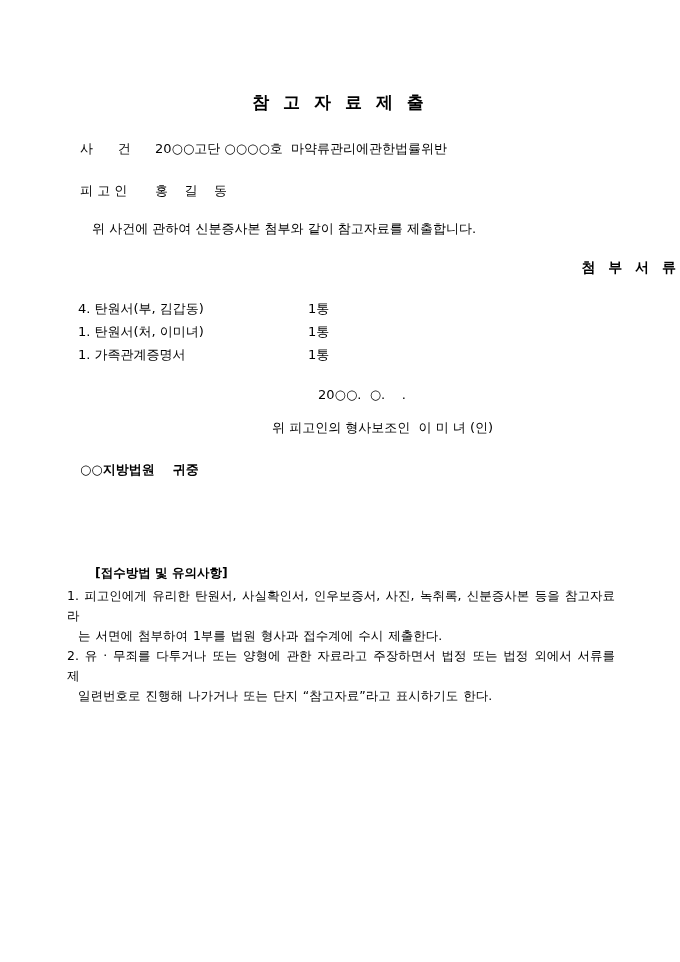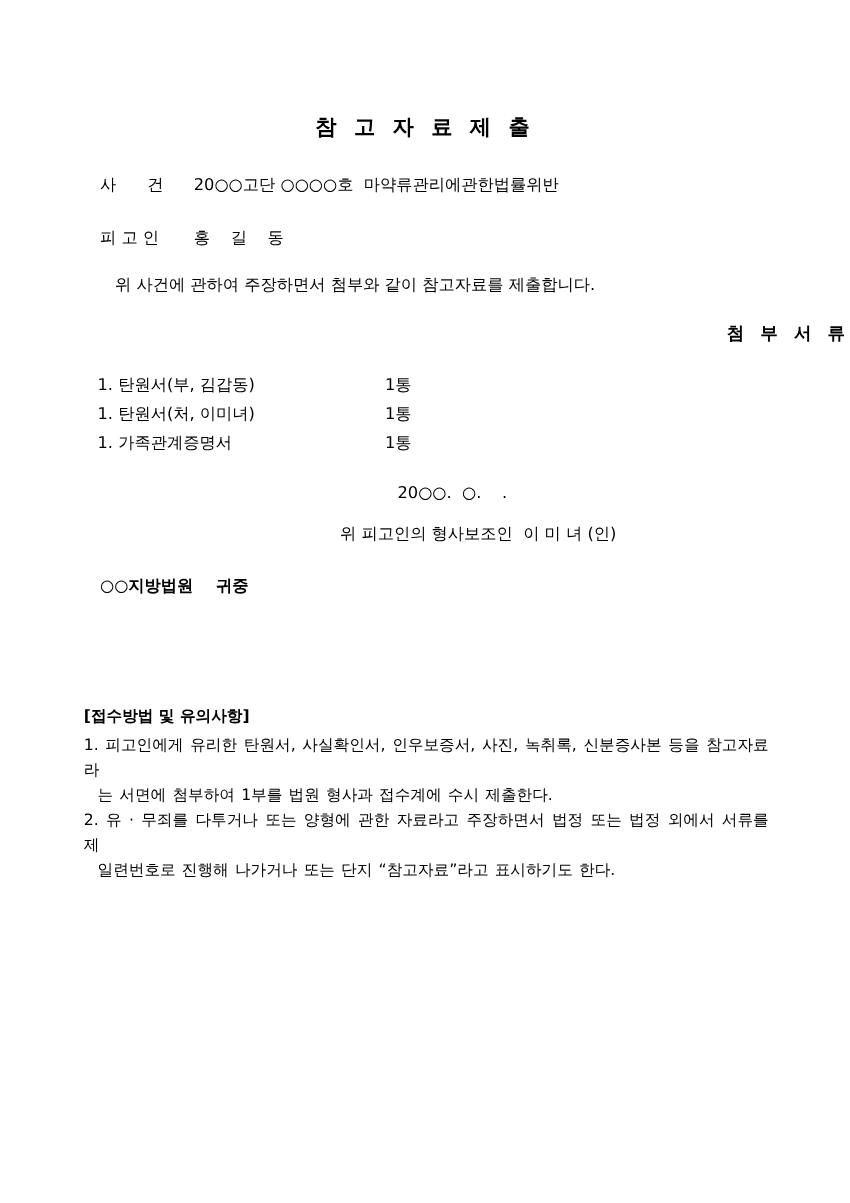--- a/index.html
+++ b/index.html
@@ -66,20 +66,21 @@
     top: 563px;
     left: 67px;
     width: 548px;
     font-size: 12.5px;
   }
   .notes-heading {
     font-weight: bold;
     line-height: 20px;
     margin-bottom: 3px;
     white-space: pre;
+    margin-left: 28px;
   }
   .note-line {
     line-height: 20px;
     word-spacing: 1px;
   }
   .note-line.j {
     text-align: justify;
     text-align-last: justify;
   }
   .note-line.cont {
@@ -96,26 +97,26 @@
   <div class="case-row">
     <span class="abs row-label">사      건</span>
     <span class="abs row-value">20○○고단 ○○○○호  마약류관리에관한법률위반</span>
   </div>
 
   <div class="defendant-row">
     <span class="abs row-label">피 고 인</span>
     <span class="abs row-value">홍    길    동</span>
   </div>
 
-  <div class="abs body-line">위 사건에 관하여 주장하면서 첨부와 같이 참고자료를 제출합니다.</div>
+  <div class="abs body-line">위 사건에 관하여 신분증사본 첨부와 같이 참고자료를 제출합니다.</div>
 
   <div class="abs attach-heading">첨 부 서 류</div>
 
   <div class="item-0">
-    <span class="abs item-name">1. 탄원서(부, 김갑동)</span>
+    <span class="abs item-name">4. 탄원서(부, 김갑동)</span>
     <span class="abs item-count">1통</span>
   </div>
   <div class="item-1">
     <span class="abs item-name">1. 탄원서(처, 이미녀)</span>
     <span class="abs item-count">1통</span>
   </div>
   <div class="item-2">
     <span class="abs item-name">1. 가족관계증명서</span>
     <span class="abs item-count">1통</span>
   </div>

